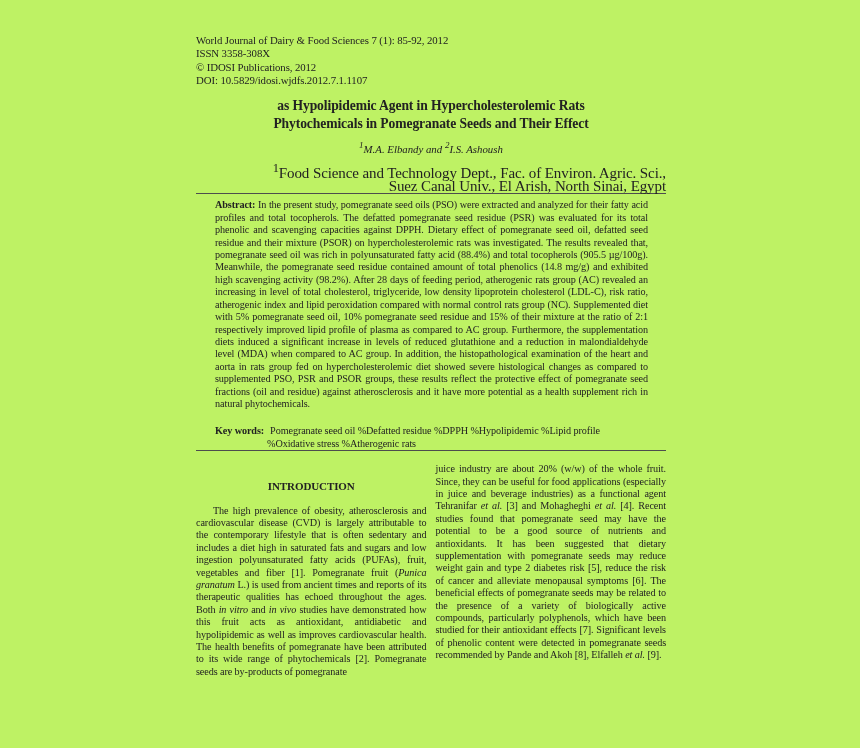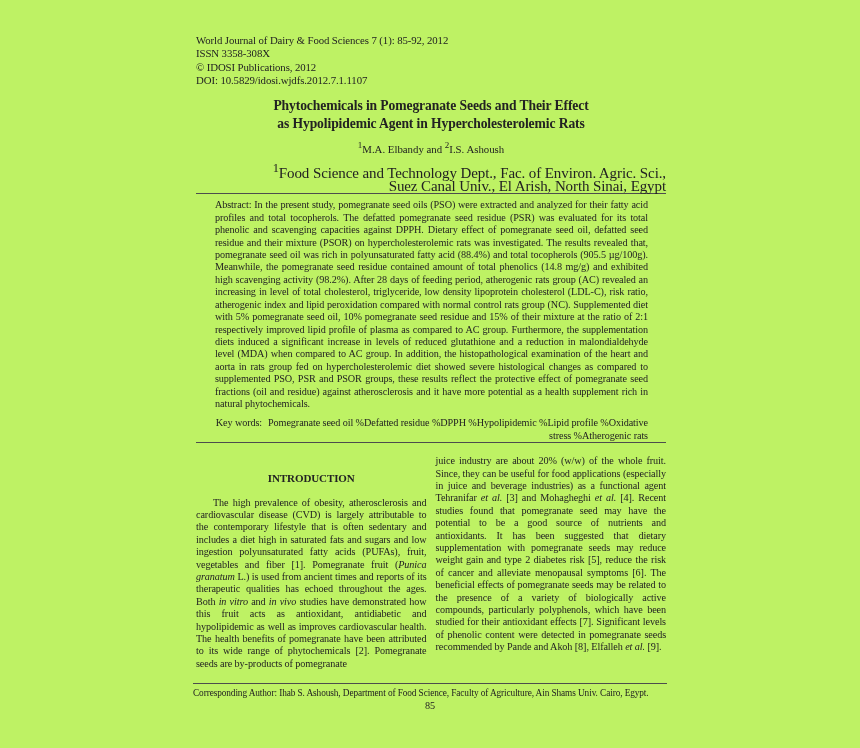--- a/index.html
+++ b/index.html
@@ -7,56 +7,56 @@
     width:860px;height:748px;background:#ffffff;
     font-family:"Liberation Serif","DejaVu Serif",serif;
     color:#222222;
     -webkit-font-smoothing:antialiased;
   }
   .page{position:relative;width:860px;height:748px;background:#bef264;overflow:hidden;}
   .content{position:absolute;left:196px;top:34px;width:470px;}
   .masthead{font-size:10.8px;line-height:13.4px;letter-spacing:-0.1px;}
   .masthead div{white-space:nowrap;}
   .title{margin:9px 0 0 0;text-align:center;font-weight:bold;font-size:13.6px;line-height:18.5px;letter-spacing:-0.1px;}
-  .authors{margin-top:9px;text-align:center;font-size:10.8px;line-height:13px;}
+  .authors{margin-top:9px;text-align:center;font-style:italic;font-size:10.8px;line-height:13px;}
   .affiliations{margin-top:11px;text-align:right;font-size:15px;line-height:13.4px;letter-spacing:-0.1px;font-family:Liberation Serif, serif;}
   hr.rule{border:none;border-top:1px solid #4d4d4d;margin:0;height:0;}
   .rule-abstract-top{margin:7px 17px 0 17px;}
   .abstract{margin:5px 18px 0 19px;text-align:justify;font-size:10.2px;line-height:12.4px;letter-spacing:-0.1px;}
-  .keywords{margin:7px 18px 0 19px;padding-left:52px;text-indent:-52px;font-size:10.2px;line-height:12.4px;letter-spacing:-0.1px;text-align:right;}
+  .keywords{margin:15px 18px 0 19px;padding-left:52px;text-indent:-52px;font-size:10.2px;line-height:12.4px;letter-spacing:-0.1px;}
   .keywords span.bd{margin-right:6px;}
   .rule-keywords-bottom{margin:5px 27px 0 0;}
   .columns{display:flex;gap:9px;margin-top:12px;}
   .col{width:231px;font-size:10.2px;line-height:12.4px;text-align:justify;letter-spacing:-0.1px;}
   .intro-heading{margin:17px 0 12px 0;text-align:center;font-weight:bold;font-size:11px;line-height:12.4px;}
   .para{margin:0;}
   .para-indent{text-indent:17px;}
   .page-footer{position:absolute;left:193px;top:683px;width:474px;}
   .corr-line{margin-top:3px;font-size:9.3px;line-height:12px;letter-spacing:-0.1px;white-space:nowrap;}
   .page-number{margin-top:1px;text-align:center;font-size:10.2px;line-height:12px;}
   .it{font-style:italic;}
-  .bd{font-weight:normal;}
+  .bd{font-weight:bold;}
   sup{line-height:0;}
 </style>
 </head>
 <body>
 
 <div class="page">
   <div class="content">
 
     <div class="masthead">
       <div>World Journal of Dairy &amp; Food Sciences 7 (1): 85-92, 2012</div>
       <div>ISSN 3358-308X</div>
       <div>© IDOSI Publications, 2012</div>
       <div>DOI: 10.5829/idosi.wjdfs.2012.7.1.1107</div>
     </div>
 
     <h1 class="title">
+      <div>as Hypolipidemic Agent in Hypercholesterolemic Rats</div>
       <div>Phytochemicals in Pomegranate Seeds and Their Effect</div>
-      <div>as Hypolipidemic Agent in Hypercholesterolemic Rats</div>
     </h1>
 
     <div class="authors"><sup>1</sup><span>M.A. Elbandy and </span><sup>2</sup><span>I.S. Ashoush</span></div>
 
     <div class="affiliations">
       <div><sup>1</sup><span>Food Science and Technology Dept., Fac. of Environ. Agric. Sci.,</span></div>
       <div><span>Suez Canal Univ., El Arish, North Sinai, Egypt</span></div>
     </div>
 
     <hr class="rule rule-abstract-top">
@@ -72,18 +72,13 @@
         <h2 class="intro-heading">INTRODUCTION</h2>
         <p class="para para-indent"><span>The high prevalence of obesity, atherosclerosis and cardiovascular disease (CVD) is largely attributable to the contemporary lifestyle that is often sedentary and includes a diet high in saturated fats and sugars and low ingestion polyunsaturated fatty acids (PUFAs), fruit, vegetables and fiber [1]. Pomegranate fruit (</span><span class="it">Punica granatum</span><span> L.) is used from ancient times and reports of its therapeutic qualities has echoed throughout the ages. Both </span><span class="it">in vitro</span><span> and </span><span class="it">in vivo</span><span> studies have demonstrated how this fruit acts as antioxidant, antidiabetic and hypolipidemic as well as improves cardiovascular health. The health benefits of pomegranate have been attributed to its wide range of phytochemicals [2]. Pomegranate seeds are by-products of pomegranate</span></p>
       </div>
       <div class="col">
         <p class="para"><span>juice industry are about 20% (w/w) of the whole fruit. Since, they can be useful for food applications (especially in juice and beverage industries) as a functional agent Tehranifar </span><span class="it">et al.</span><span> [3] and Mohagheghi </span><span class="it">et al.</span><span> [4]. Recent studies found that pomegranate seed may have the potential to be a good source of nutrients and antioxidants. It has been suggested that dietary supplementation with pomegranate seeds may reduce weight gain and type 2 diabetes risk [5], reduce the risk of cancer and alleviate menopausal symptoms [6]. The beneficial effects of pomegranate seeds may be related to the presence of a variety of biologically active compounds, particularly polyphenols, which have been studied for their antioxidant effects [7]. Significant levels of phenolic content were detected in pomegranate seeds recommended by Pande and Akoh [8], Elfalleh </span><span class="it">et al.</span><span> [9].</span></p>
       </div>
     </div>
 
   </div>
 
-  <div class="page-footer">
-    <hr class="rule">
-    <div class="corr-line"><span class="bd">Corresponding Author:</span><span> Ihab S. Ashoush, Department of Food Science, Faculty of Agriculture, Ain Shams Univ. Cairo, Egypt.</span></div>
-    <div class="page-number">85</div>
-  </div>
 </div>
 
 </body></html>

